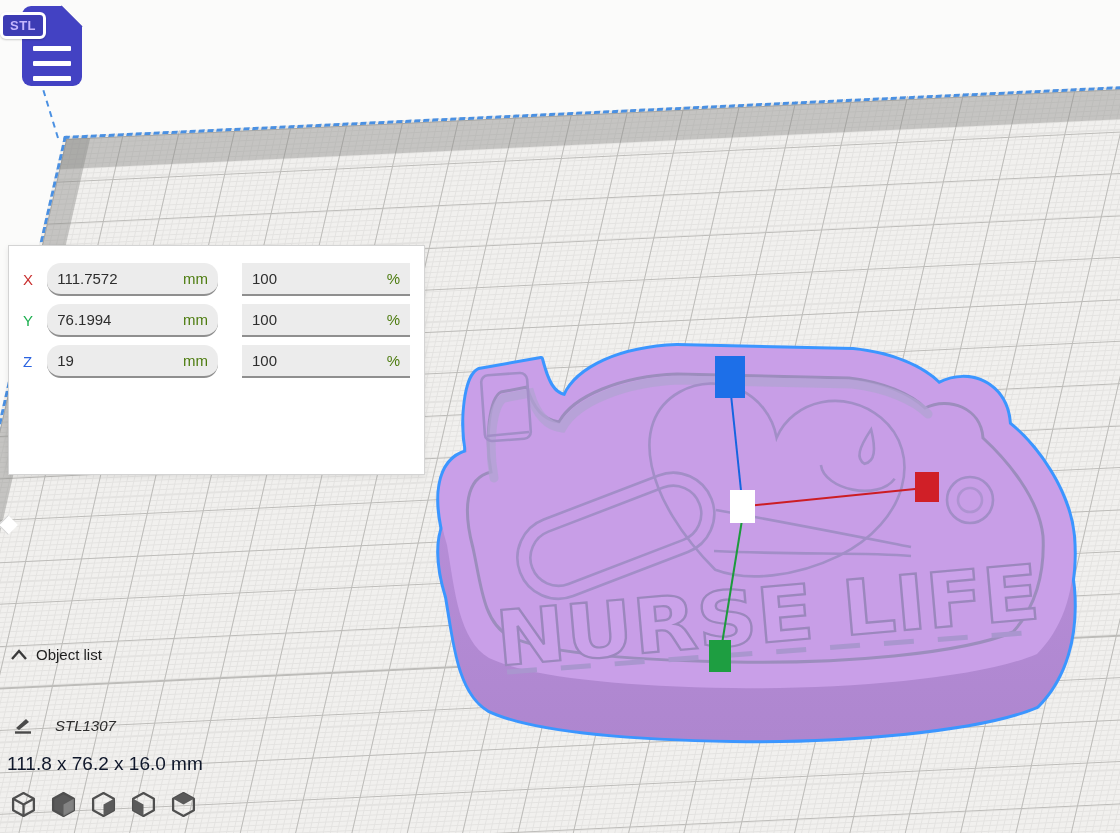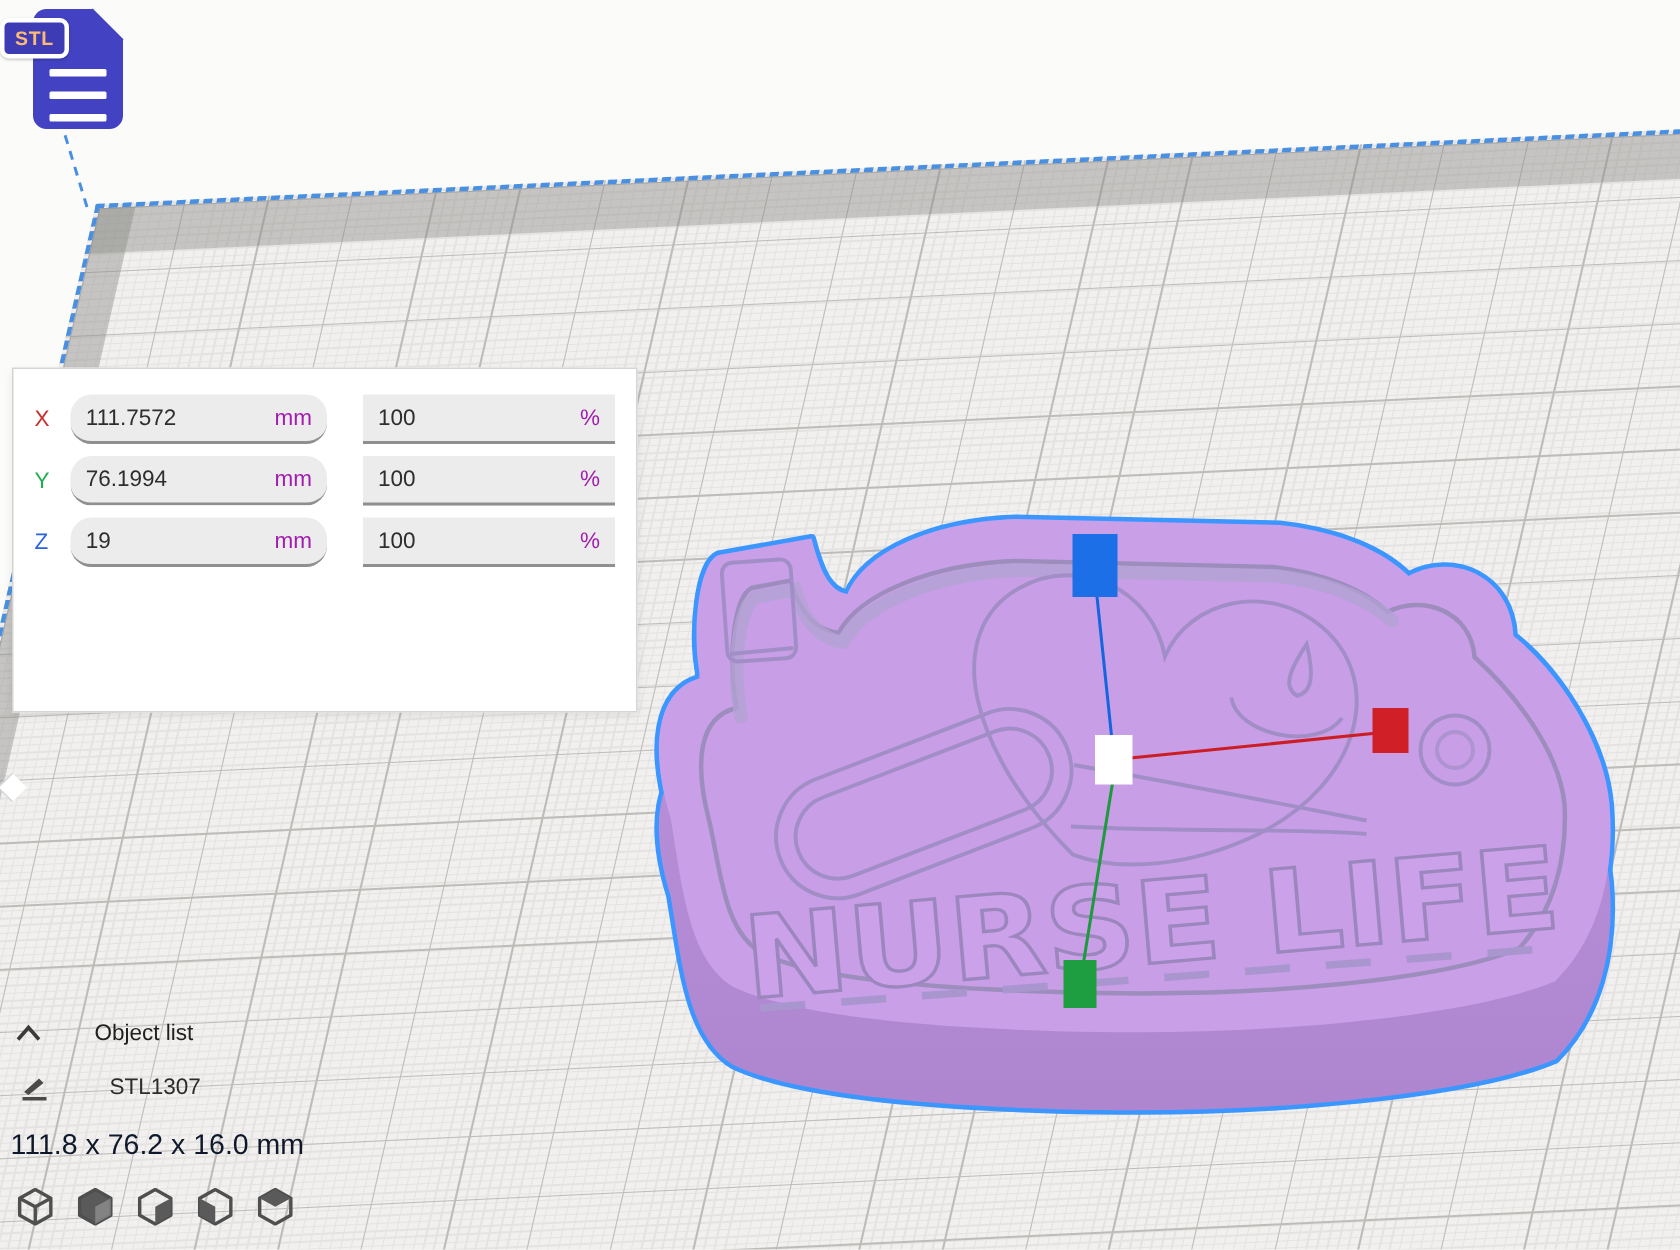--- a/index.html
+++ b/index.html
@@ -55,21 +55,21 @@
   .stl-fold::after {
     content:''; position:absolute; left:0; top:0; width:22px; height:22px;
     background:#2e2d96;
     clip-path: polygon(0 0, 0 100%, 100% 100%);
     border-bottom-left-radius:6px;
   }
   .stl-line { position:absolute; left:11px; width:38px; height:5px; background:#ffffff; border-radius:1px; }
   .stl-badge {
     position:absolute; left:0; top:12px; width:46px; height:27px;
     background:#3d3cb4; border:3px solid #ffffff; border-radius:6px;
-    color:#fdba74; font-weight:bold; font-size:13px;
+    color:#c4b5fd; font-weight:bold; font-size:13px;
     display:flex; align-items:center; justify-content:center;
     letter-spacing:0.5px;
     box-shadow:0 1px 2px rgba(0,0,0,0.2);
   }
 
   
   .scale-panel {
     position:absolute; left:8px; top:245px; width:417px; height:230px;
     background:#ffffff; border:1px solid #d4d4d4;
     box-shadow:0 2px 6px rgba(0,0,0,0.08);
@@ -82,21 +82,21 @@
   }
   .axis-row { display:flex; align-items:center; margin-bottom:8px; }
   .axis-label { width:26px; font-size:15px; color:#333; }
   .field {
     height:33px; background:#ececec; border-bottom:2px solid #8f8f8f;
     display:flex; align-items:center; padding:0 10px;
     font-size:15px; color:#2e2e2e; cursor:text;
   }
   .field-mm { width:182px; margin-right:24px;border-radius:14px; }
   .field-pct { width:179px;align-items:center; }
-  .field .unit { margin-left:auto; color:#a21caf; }
+  .field .unit { margin-left:auto; color:#4d7c0f; }
   .options-row { display:flex; align-items:flex-start; margin-top:20px; }
   .reset-btn {
     margin-left:38px; margin-top:12px; width:38px; height:38px;
     background:none; border:none; cursor:pointer; padding:0;
   }
   .checks { margin-left:30px; display:flex; flex-direction:column; gap:19px; }
   .check-line { display:flex; align-items:center; gap:12px; font-size:15px; color:#222; cursor:pointer; }
   .check-line input {
     appearance:none; -webkit-appearance:none;
     width:19px; height:19px; background:#fff;
@@ -105,23 +105,23 @@
   }
   .check-line input:checked::after {
     content:'✓'; position:absolute; left:2px; top:-2px;
     font-size:16px; font-weight:bold; color:#201c4c;
   }
 
   
   .model-svg { position:absolute; left:425px; top:340px; }
 
   
-  .object-list-toggle { position:absolute; left:10px; top:680px; display:flex; align-items:center; gap:35px; cursor:pointer; }
+  .object-list-toggle { position:absolute; left:10px; top:646px; display:flex; align-items:center; gap:8px; cursor:pointer; }
   .object-list-toggle .lbl { font-size:15px; color:#1f1f1f; }
-  .object-row { position:absolute; left:13px; top:716px; display:flex; align-items:flex-start; gap:40px; }
+  .object-row { position:absolute; left:13px; top:716px; display:flex; align-items:flex-end; gap:22px;font-style:italic; }
   .object-row .lbl { font-size:15px; color:#2c2c2c; }
   .dims-label { position:absolute; left:7px; top:753px; font-size:19px; color:#0f172a; }
 
   .view-toolbar { position:absolute; left:10px; top:791px; display:flex; gap:13px; }
   .view-btn { width:27px; height:27px; background:none; border:none; padding:0; cursor:pointer; }
   .view-btn svg { display:block; }
 </style>
 </head>
 <body>
 

